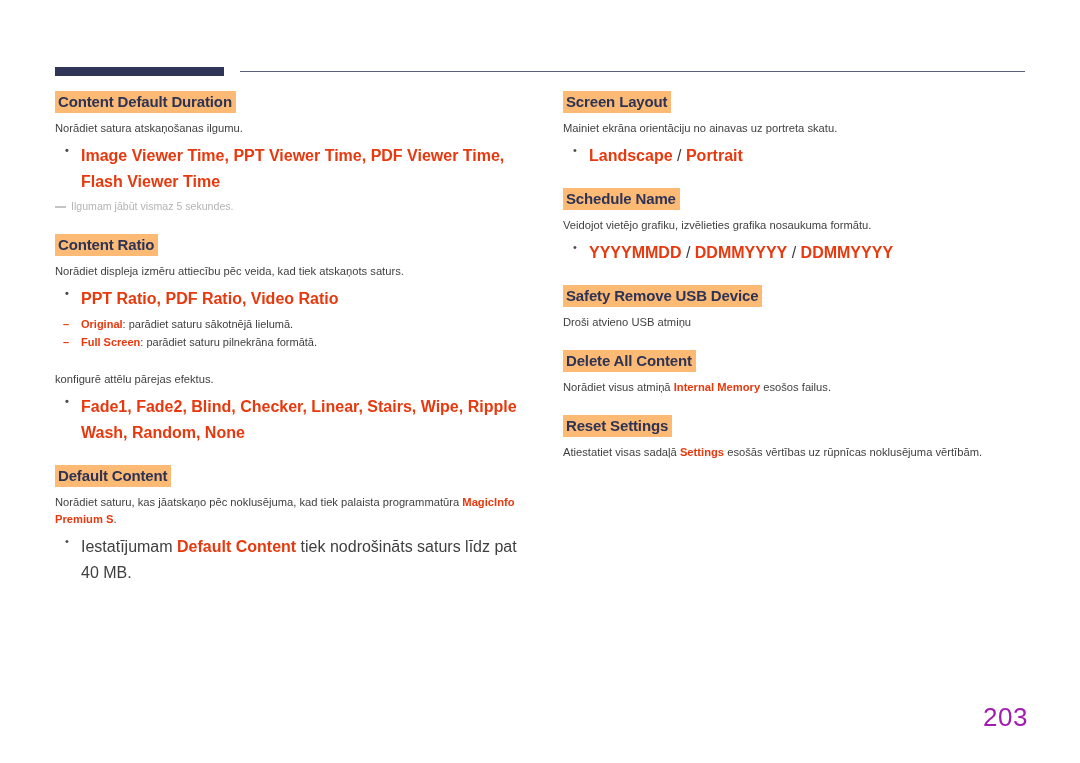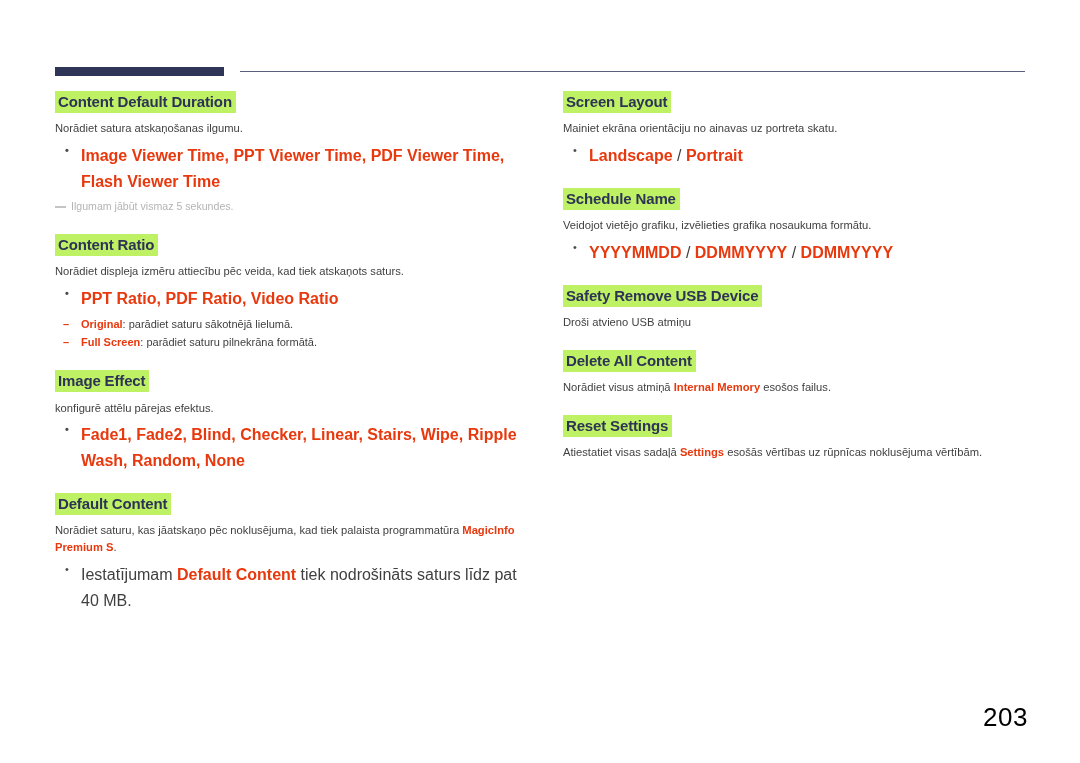--- a/index.html
+++ b/index.html
@@ -60,21 +60,21 @@
 
   h2.heading {
     margin: 0 0 8px 0;
     font-size: 15px;
     font-weight: bold;
     color: #2d3355;
     line-height: 1.35;
     letter-spacing: -0.15px;
   }
   h2.heading .hl {
-    background: #bef264;
+    background: #fdba74;
     padding: 2px 4px 3px 3px;
     box-decoration-break: clone;
     -webkit-box-decoration-break: clone;
   }
 
   p.desc {
     margin: 0 0 6px 0;
     font-size: 11.2px;
     line-height: 1.5;
     color: #3f3f3f;
@@ -150,21 +150,21 @@
     height: 2px;
     background: #c4c4c4;
   }
 
   
   .page-number {
     position: absolute;
     right: 52px;
     bottom: 30px;
     font-size: 26px;
-    color: #000000;
+    color: #a21caf;
     letter-spacing: 0.5px;
   }
 </style>
 </head>
 <body>
 
 <div class="header-rule">
   <div class="bar-thick"></div>
   <div class="bar-thin"></div>
 </div>
@@ -184,21 +184,20 @@
         <p class="desc">Norādiet displeja izmēru attiecību pēc veida, kad tiek atskaņots saturs.</p>
         <ul class="bullets">
           <li class="strong-red">PPT Ratio, PDF Ratio, Video Ratio</li>
         </ul>
         <ul class="subbullets">
           <li><span class="red">Original</span><span class="dark">: parādiet saturu sākotnējā lielumā.</span></li>
           <li><span class="red">Full Screen</span><span class="dark">: parādiet saturu pilnekrāna formātā.</span></li>
         </ul>
       </div>
       <div class="block">
-        <h2 class="heading"><span class="hl">Image Effect</span></h2>
         <p class="desc">konfigurē attēlu pārejas efektus.</p>
         <ul class="bullets">
           <li class="strong-red">Fade1, Fade2, Blind, Checker, Linear, Stairs, Wipe, Ripple Wash, Random, None</li>
         </ul>
       </div>
       <div class="block">
         <h2 class="heading"><span class="hl">Default Content</span></h2>
         <p class="desc"><span class="dark">Norādiet saturu, kas jāatskaņo pēc noklusējuma, kad tiek palaista programmatūra </span><span class="red">MagicInfo Premium S</span><span class="dark">.</span></p>
         <ul class="bullets">
           <li><span class="dark">Iestatījumam </span><span class="red">Default Content</span><span class="dark"> tiek nodrošināts saturs līdz pat 40 MB.</span></li>

